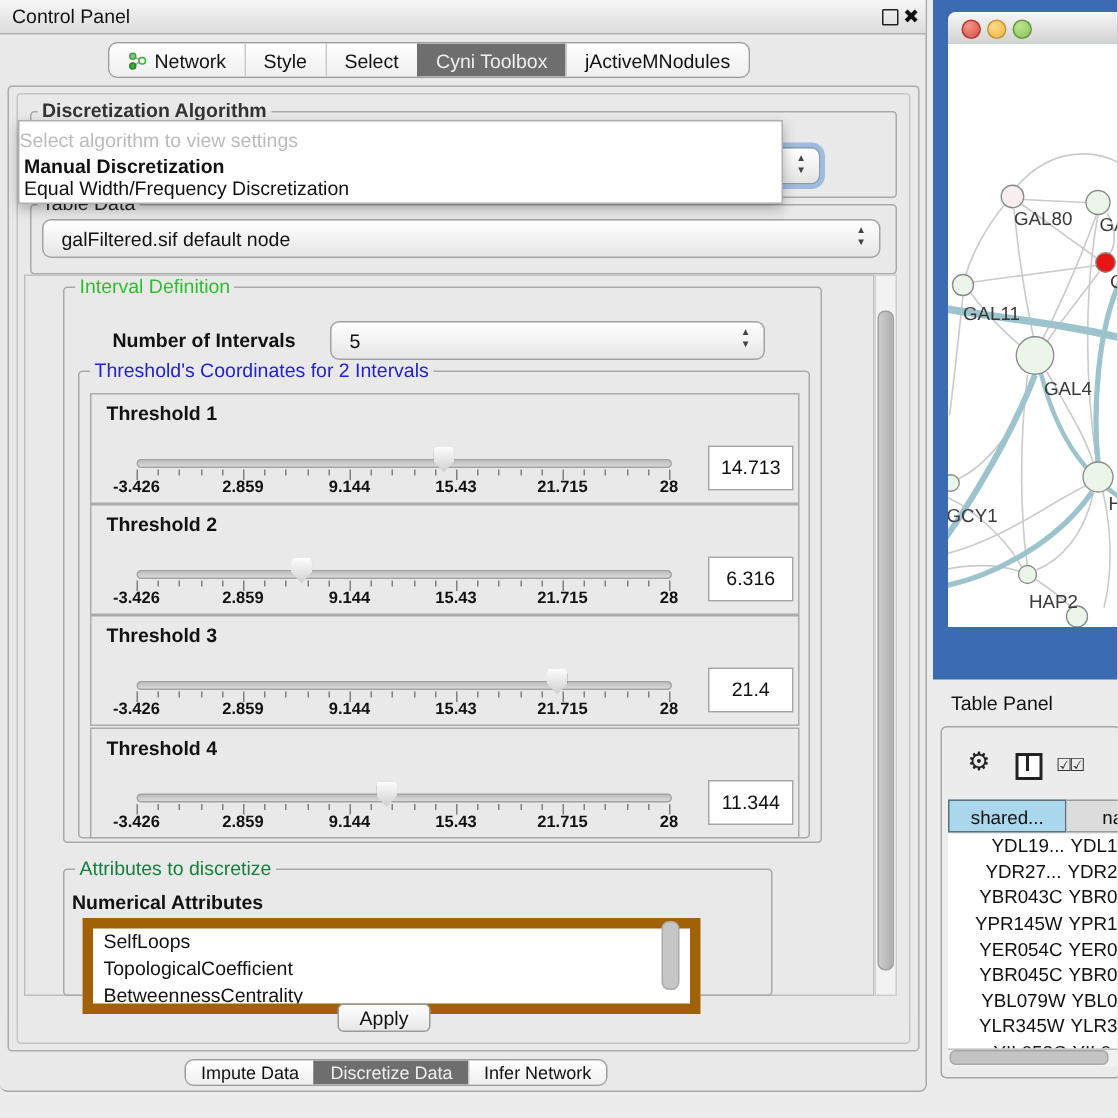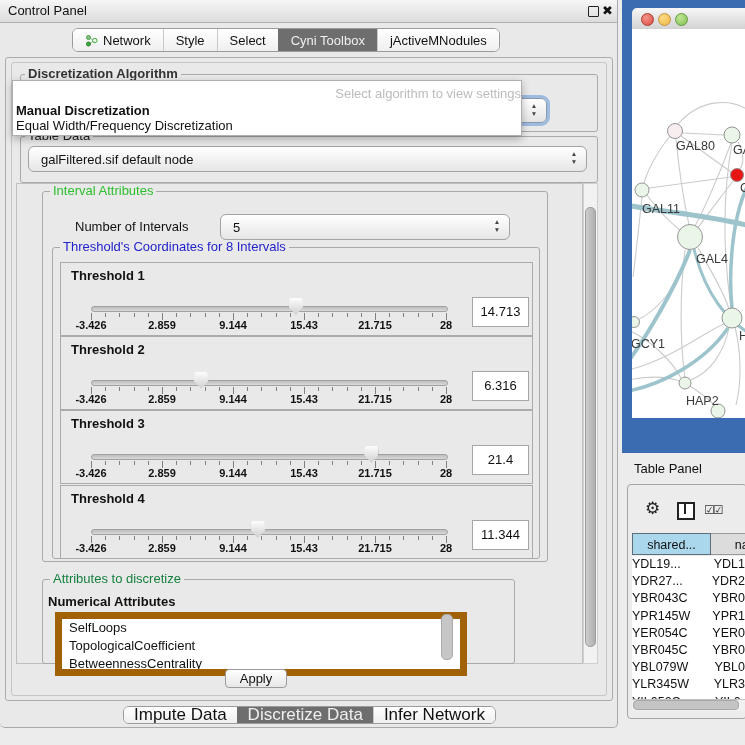--- a/index.html
+++ b/index.html
@@ -15,35 +15,35 @@
   #float-icon{left:588px;top:6px;width:9px;height:9px;border:1.5px solid #222;border-radius:1px;font-size:0}
   #close-icon{left:602px;top:3px;font-size:13px;font-weight:700}
   
   .tabgroup{display:flex;border:1px solid #9B9B9B;border-radius:6px;overflow:hidden;background:#fff;height:22px}
   #top-tabs{left:72px;top:28px}
   #bottom-tabs{left:123px;top:706px;height:16px}
   .tab{display:flex;align-items:center;gap:5px;padding:0 12px;background:linear-gradient(#FFFFFF,#EFEFEF);
        border-left:1px solid #C9C9C9;font-size:13px;white-space:nowrap}
   .tab:first-child{border-left:none}
   .tab.sel{background:#6E6E6E;color:#EFEFEF;border-left-color:#6E6E6E}
-  #bottom-tabs .tab{font-size:17px;padding:0 10px}
+  #bottom-tabs .tab{font-size:12px;padding:0 10px}
   
   #outer-border{left:5px;top:57px;width:606px;height:642px;border:1px solid #ACACAC;border-radius:3px}
   #inner-border{left:11px;top:62px;width:594px;height:632px;border:1px solid #C6C6C6;border-radius:3px}
   
   .group{border:1px solid #A9A9A9;border-radius:3px}
   .caption{background:#E9E9E9;padding:0 3px;font-size:13px;line-height:13px}
   
   .combo{border:1px solid #A3A3A3;border-radius:6px;background:linear-gradient(#FFFFFF,#E6E6E6);height:24px}
   .combo .val{position:absolute;left:12px;top:5px;font-size:13px;white-space:nowrap}
   .stepper{position:absolute;right:7px;top:3px;width:10px;text-align:center;color:#444;font-size:6.5px;line-height:8px}
   
   #algo-popup{left:12px;top:80px;width:508px;height:54px;background:#fff;border:1px solid #AFAFAF;
       box-shadow:0 3px 8px rgba(0,0,0,.28);z-index:30}
-  #popup-hint{left:0;right:0;top:5px;text-align:right;color:#BBBBBB}
+  #popup-hint{left:0;right:0;top:5px;text-align:left;color:#BBBBBB}
   #popup-item-1{left:3px;top:22px;font-weight:700}
   #popup-item-2{left:3px;top:37px}
   
   #algo-combo{left:500px;top:98px;width:45px;height:23px;border-radius:6px;border:1px solid #8A9AAE;
       background:linear-gradient(#FFFFFF,#E4E4E4);box-shadow:0 0 0 3px rgba(96,150,216,.55);z-index:5}
   
   #scrollpane{left:16px;top:183px;width:565px;height:479px;border:1px solid #BFBFBF;background:#E9E9E9}
   .sb-track{background:#F2F2F2;border:1px solid #CFCFCF}
   .sb-thumb{background:linear-gradient(90deg,#CDCDCD,#AFAFAF);border:1px solid #9E9E9E;border-radius:5px}
   #main-sb-track{left:583px;top:183px;width:13px;height:479px}
@@ -80,21 +80,21 @@
   #tp-window{left:627px;top:484px;width:118px;height:233px;background:#ECECEC;border:1px solid #A5A5A5;border-radius:4px}
   #gear-icon{left:645px;top:498px;font-size:17px;color:#222}
   #cols-icon{left:677px;top:502px;width:14px;height:14px;border:2px solid #222;background:#fff}
   #cols-icon div{position:absolute;left:5px;top:0;width:2px;height:10px;background:#222}
   #checks-icon{left:704px;top:503px;font-size:12px;color:#333;letter-spacing:-2px}
   .hdr{position:absolute;top:533px;height:22px;line-height:22px;text-align:center;font-size:12.5px;box-sizing:border-box}
   #hdr-1{left:632px;width:79px;background:#ABD7EC;border:1px solid #5E6E78}
   #hdr-2{left:711px;width:80px;background:#DCDCDC;border:1px solid #9A9A9A;border-left:none}
   #rows{left:632px;top:556px;width:113px;height:143px;overflow:hidden;background:#fff}
   .trow{height:17.2px;line-height:17.2px;font-size:12.5px;display:flex}
-  .trow .c1{width:79px;text-align:left}
+  .trow .c1{width:79px;text-align:right}
   .trow .c2{padding-left:4px}
   #hsb-track{left:632px;top:699px;width:113px;height:11px;background:#F1F1F1;border-top:1px solid #C2C2C2}
   #hsb-thumb{left:633px;top:700px;width:104px;height:8px;background:#C4C4C4;border:1px solid #A8A8A8;border-radius:4px}
 </style>
 </head>
 <body>
 
 <div class="abs" id="cp">
   <div class="abs" id="cp-titlebar">
     <span class="abs" id="cp-title">Control Panel</span>
@@ -147,29 +147,29 @@
   <div class="abs combo" style="left:28px;top:146px;width:557px">
     <span class="val">galFiltered.sif default node</span>
     <span class="stepper"><span>▲</span><br><span>▼</span></span>
   </div>
 
   <div class="abs" id="scrollpane"></div>
   <div class="abs sb-track" id="main-sb-track"></div>
   <div class="abs sb-thumb" id="main-sb-thumb"></div>
 
   <div class="abs group" style="left:42px;top:191px;width:504px;height:369px"></div>
-  <span class="abs caption" style="left:50px;top:184px;color:#2DBE2D">Interval Attributes</span>
-  <span class="abs" style="left:75px;top:219px;font-weight:400">Number of Intervals</span>
+  <span class="abs caption" style="left:50px;top:184px;color:#2DBE2D">Interval Definition</span>
+  <span class="abs" style="left:75px;top:219px;font-weight:700">Number of Intervals</span>
   <div class="abs combo" style="left:220px;top:214px;width:288px">
     <span class="val">5</span>
     <span class="stepper"><span>▲</span><br><span>▼</span></span>
   </div>
 
   <div class="abs group" style="left:52px;top:247px;width:486px;height:310px"></div>
-  <span class="abs caption" style="left:60px;top:240px;color:#2222CC">Threshold's Coordinates for 8 Intervals</span>
+  <span class="abs caption" style="left:60px;top:240px;color:#2222CC">Threshold's Coordinates for 2 Intervals</span>
   <div id="thresholds">
       <div class="abs thr-box" style="top: 262px;">
         <div class="thr-label">Threshold 1</div>
         <div class="thr-track"></div>
         <div class="tick" style="left: 30px; top: 50px; height: 7px;"></div>
         <div class="tick" style="left: 44.2px; top: 50px; height: 4px;"></div>
         <div class="tick" style="left: 58.4px; top: 50px; height: 4px;"></div>
         <div class="tick" style="left: 72.6px; top: 50px; height: 4px;"></div>
         <div class="tick" style="left: 86.8px; top: 50px; height: 4px;"></div>
         <div class="tick" style="left: 101px; top: 50px; height: 7px;"></div>

